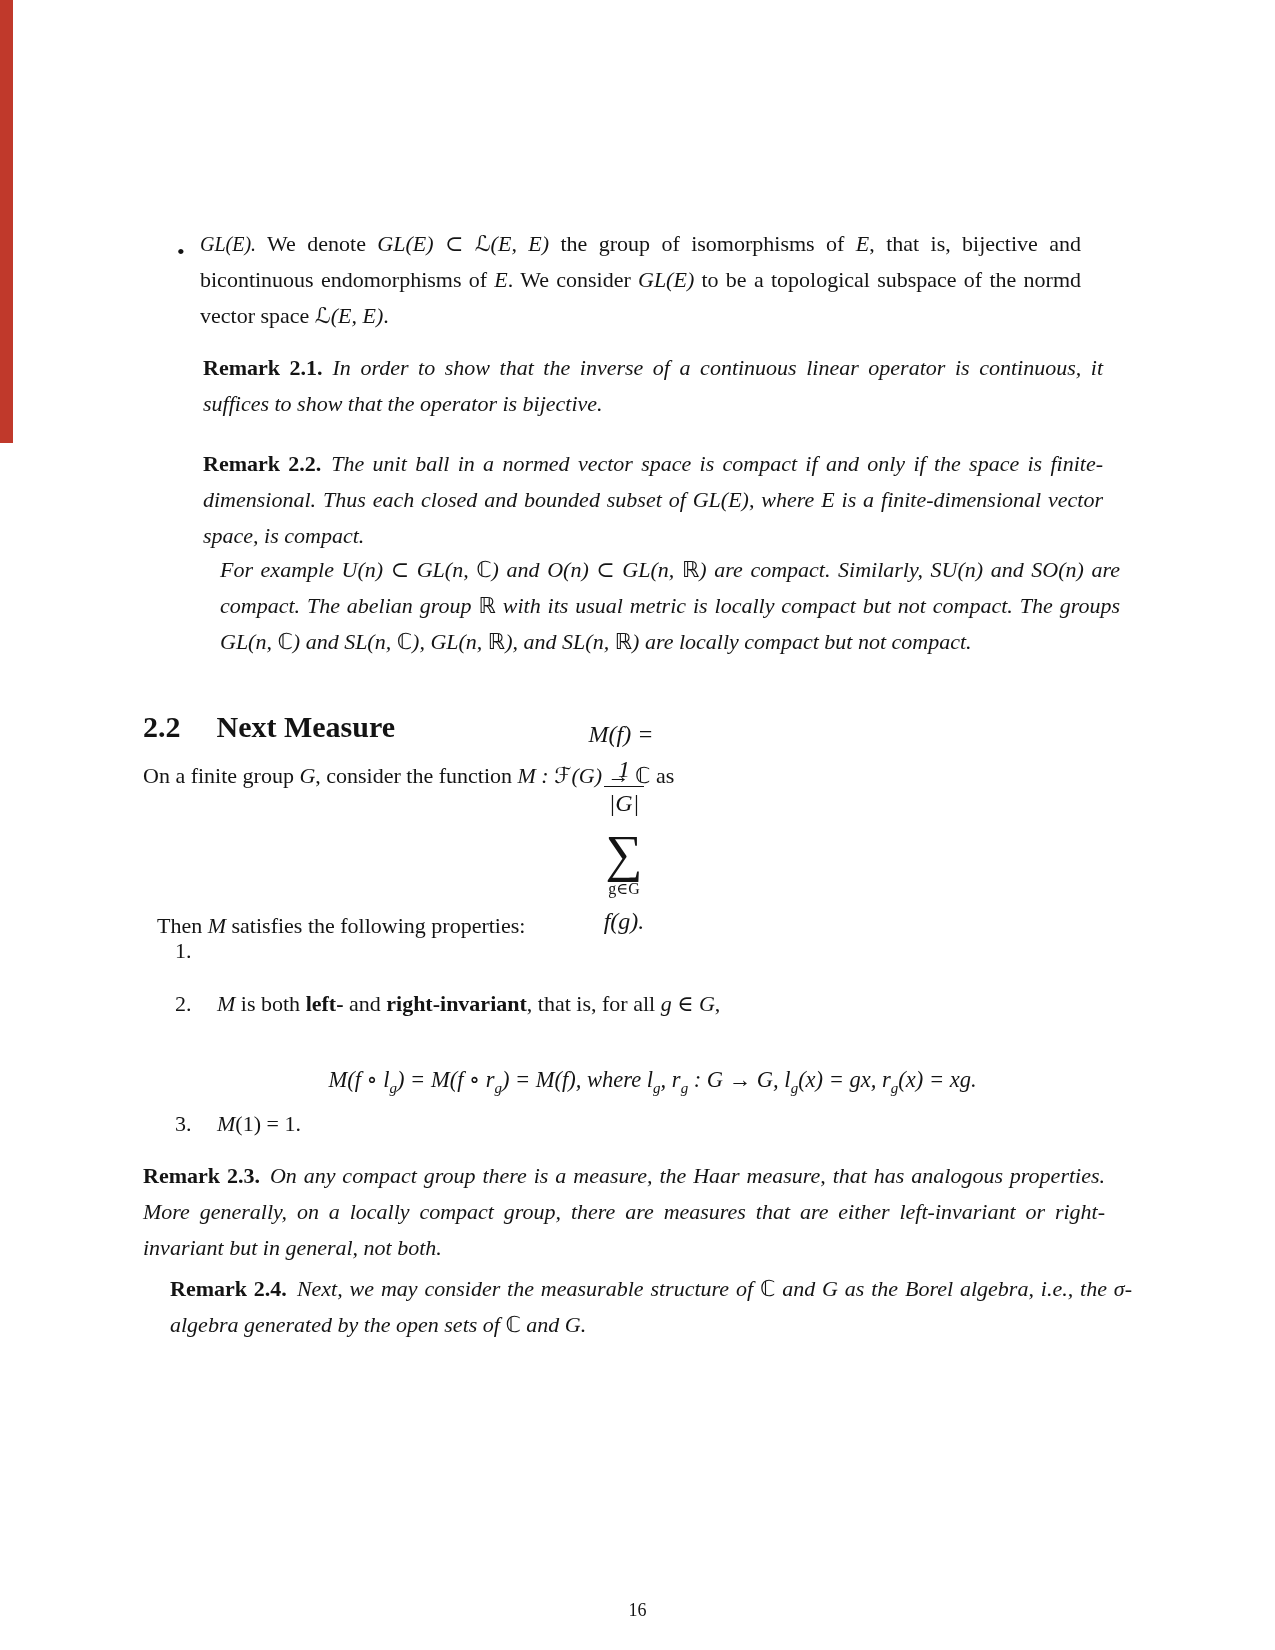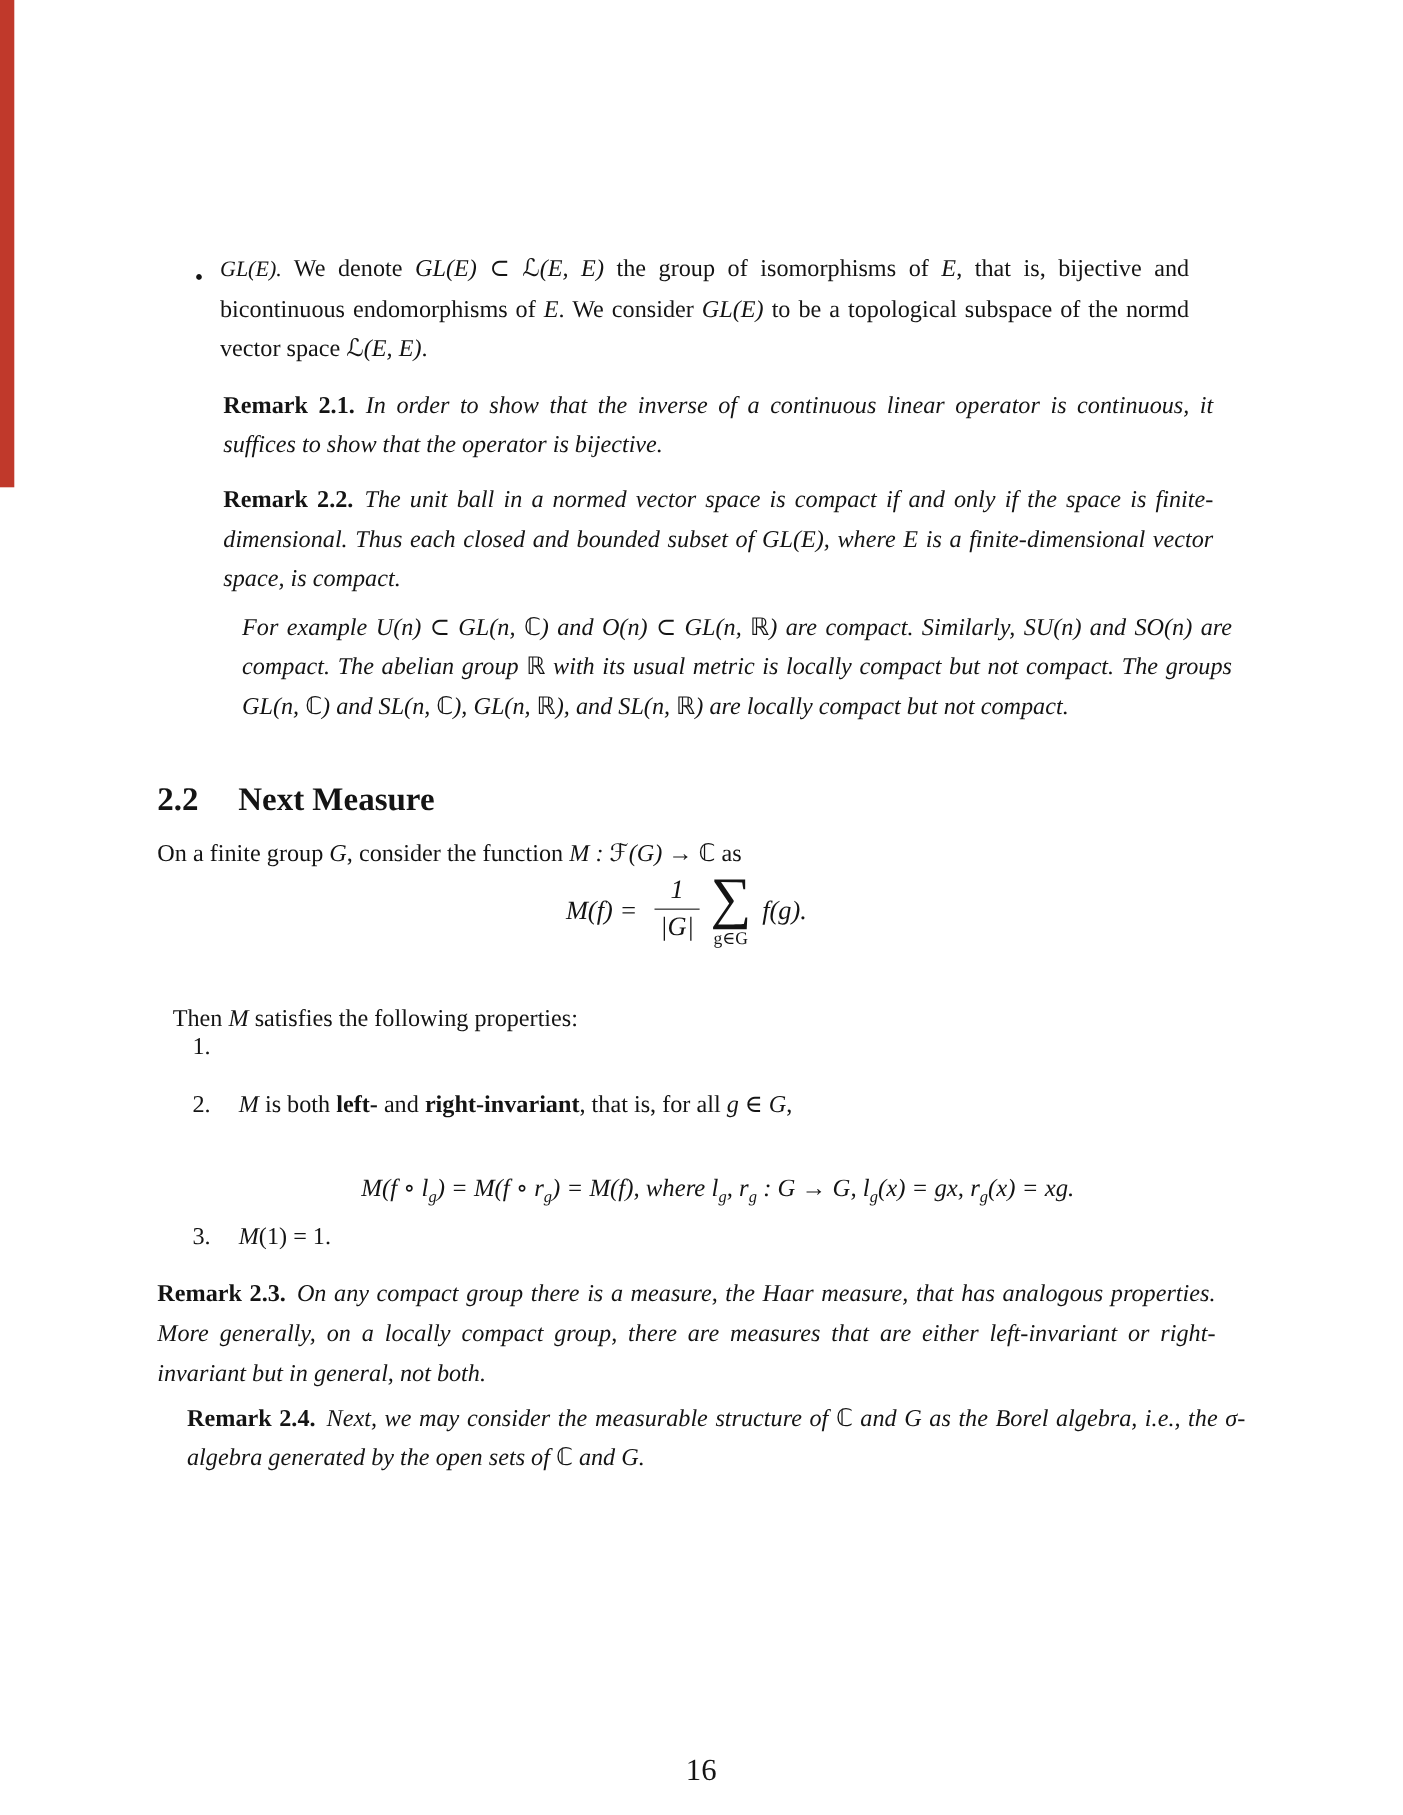--- a/index.html
+++ b/index.html
@@ -19,53 +19,53 @@
   .seg-lead{font-style:italic;font-size:20px;}
   
   .bullet-item{top:226px;left:32px;width:906px;}
   .bullet-marker{position:absolute;left:2px;top:8px;font-size:22px;}
   .bullet-text{margin:0 0 0 25px;}
   
   .remark{margin:0;}
   .remark-label{font-weight:700;font-style:normal;margin-right:10px;}
   .remark-body{font-style:italic;}
   .r21{top:350px;left:60px;width:900px;}
-  .r22{top:436px;left:60px;width:900px;}
+  .r22{top:446px;left:60px;width:900px;}
   .example-par{top:530px;left:64px;width:900px;font-style:italic;margin-left:13px;}
   .r23{top:1158px;left:0;width:962px;}
   .r24{top:1271px;left:0;width:962px;margin-left:27px;}
   
   .section-heading{top:682px;left:0;font-size:30px;font-weight:700;line-height:40px;text-align:left;}
   .section-number{margin-right:36px;}
   
   .intro-line{top:736px;left:0;width:962px;text-align:left;}
   
   .display-formula{
     position:absolute;top:780px;left:0;width:962px;height:96px;
     display:flex;justify-content:center;align-items:center;gap:10px;
-    font-size:24px;line-height:normal;text-align:center;
+    font-size:24px;line-height:normal;text-align:center;flex-direction:column;
   }
   .f-lhs,.f-rhs{font-style:italic;white-space:pre;}
   .frac{display:inline-flex;flex-direction:column;align-items:center;font-style:italic;transform:translateY(-2px);}
   .frac .num{display:block;padding:0 5px 3px;}
   .frac .den{display:block;border-top:1.5px solid #141414;padding:3px 5px 0;}
   .bigsum{display:inline-flex;flex-direction:column;align-items:center;}
   .sum-glyph{font-size:52px;line-height:0.95;font-style:normal;}
   .sum-sub{font-size:16px;margin-top:1px;}
   
   .then-line{top:886px;left:0;width:962px;text-align:left;margin-left:14px;}
   
   .list-item{left:32px;width:906px;padding-left:42px;box-sizing:border-box;text-align:left;}
   .li-1{top:933px;}
   .li-2{top:986px;}
   .li-3{top:1106px;}
   .li-num{position:absolute;left:0;top:0;font-style:normal;}
   .eq-line{top:1039px;left:57px;width:905px;text-align:center;font-size:22.5px;}
   
-  .page-number{position:absolute;top:1592px;left:0;width:1275px;text-align:center;font-size:28px;line-height:36px;}
+  .page-number{position:absolute;top:1592px;left:0;width:1275px;text-align:center;font-size:18px;line-height:36px;}
 </style>
 </head>
 <body>
 
 <div class="page">
 
   <div class="red-bar" style="background-color: rgb(192, 57, 43);"></div>
 
   <div class="content">
 

